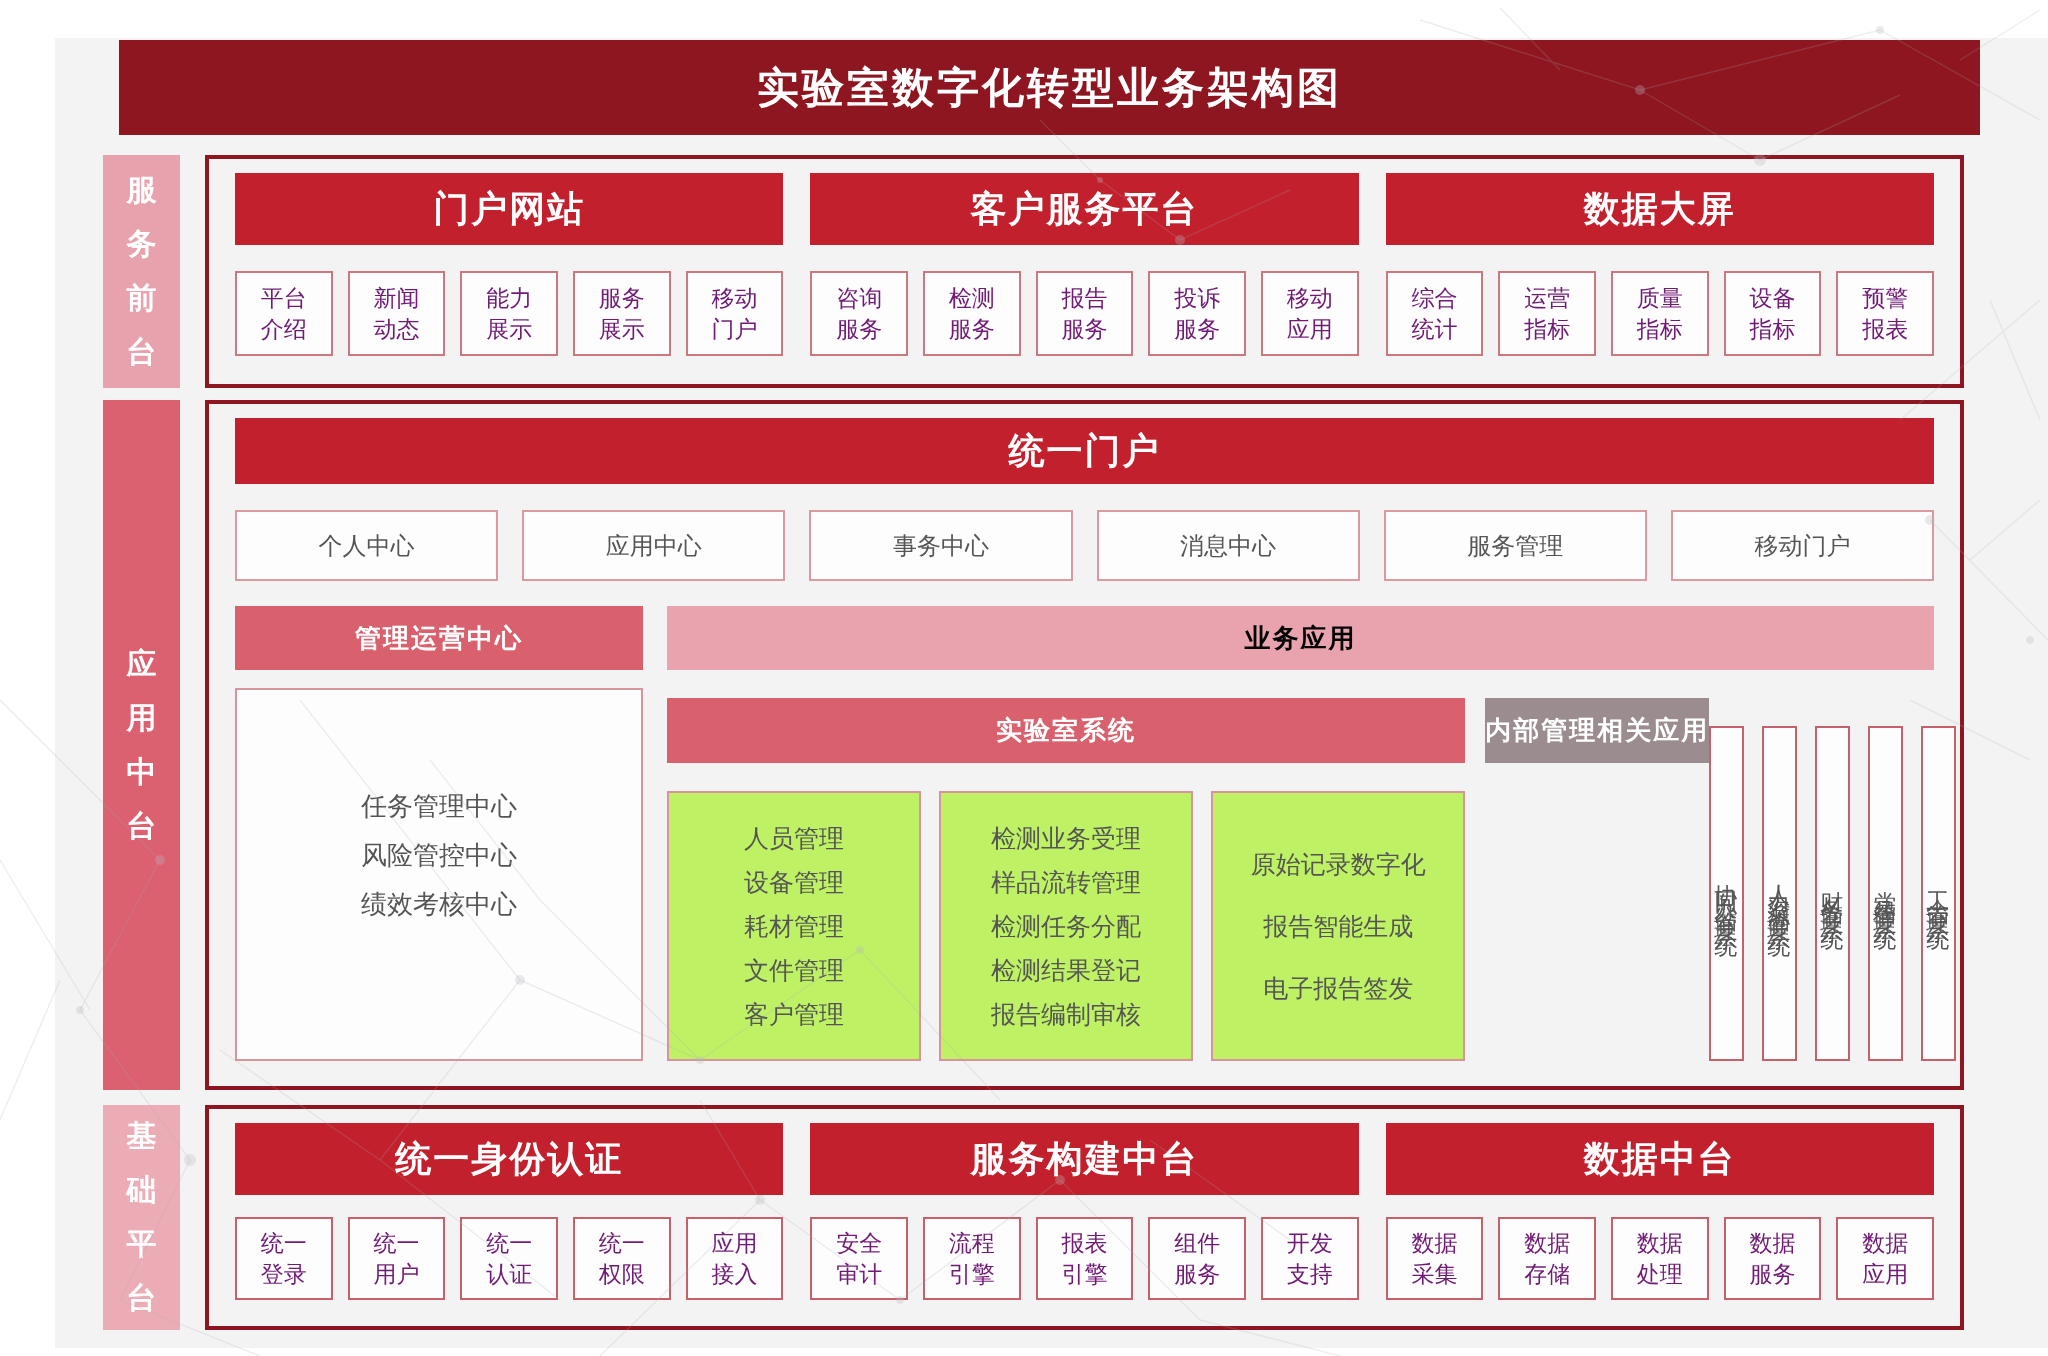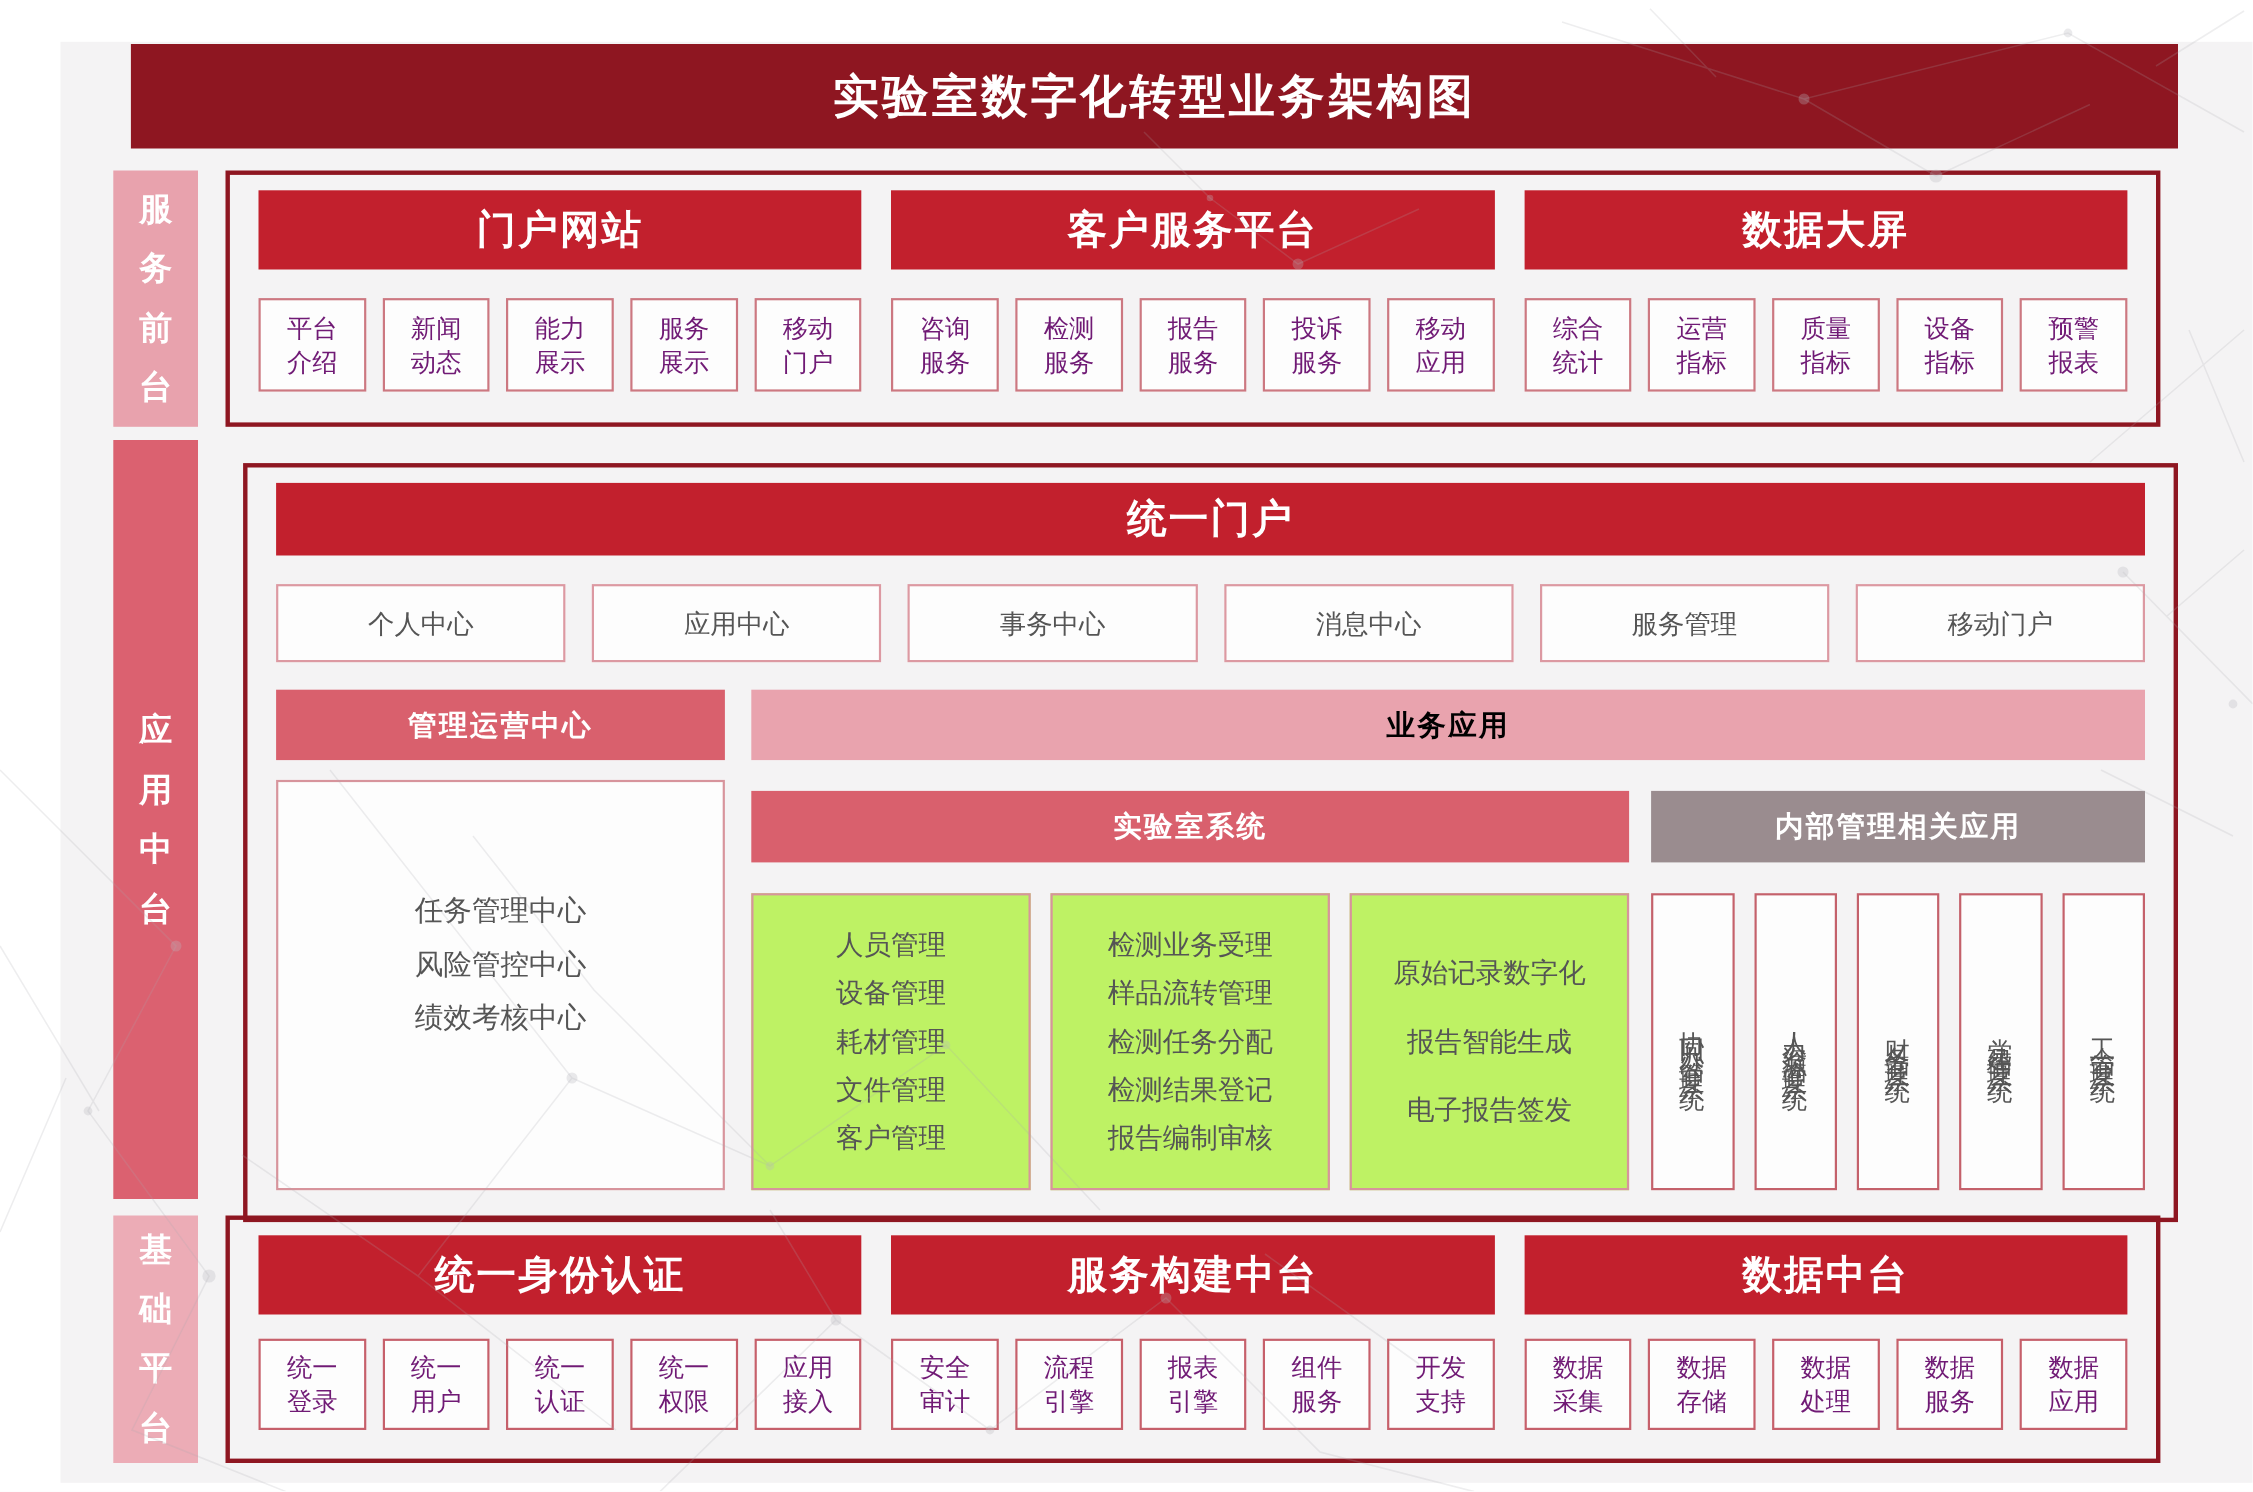--- a/index.html
+++ b/index.html
@@ -22,21 +22,21 @@
     display:flex; flex-direction:column; justify-content:center; align-items:center;
     color:#ffffff; font-weight:bold; font-size:30px;
   }
   .label-char { height:54px; display:flex; align-items:center; }
   .front-label  { top:155px; height:233px; background:#e8a2ad; }
   .middle-label { top:400px; height:690px; background:#db6170; }
   .base-label   { top:1105px; height:225px; background:#ecacb6; }
 
   .section { position:absolute; left:205px; width:1759px; border:4px solid #8e1621; z-index:10; }
   .front-section { top:155px; height:233px; padding:14px 26px 28px 26px; }
-  .middle-section { top:421px; height:690px; padding:14px 26px 25px 26px;margin-left:16px; }
+  .middle-section { top:400px; height:690px; padding:14px 26px 25px 26px; }
   .base-section { top:1105px; height:225px; padding:14px 26px 26px 26px; }
 
   .hgroups { display:flex; gap:27px; height:100%; }
   .hgroup { flex:1; display:flex; flex-direction:column; }
 
   .red-header {
     background:#c2202d; color:#ffffff; font-weight:bold; font-size:36px;
     display:flex; align-items:center; justify-content:center; letter-spacing:2px;
     height:73px; flex:0 0 auto;
   }
@@ -80,21 +80,21 @@
   .lab-group { flex:0 0 63%; display:flex; flex-direction:column; }
   .lab-group .rose-header { height:65px; }
   .lab-boxes { display:flex; gap:18px; margin-top:28px; flex:1; }
   .lab-box {
     flex:1; background:#bef264; border:2px solid #d7949c;
     display:flex; flex-direction:column; align-items:center; justify-content:center;
   }
   .lab-line { font-size:25px; color:#555555; line-height:44px; }
   .lab-box.sparse .lab-line { line-height:62px; }
 
-  .internal-group { flex:1; display:flex; flex-direction:column; }
+  .internal-group { flex:1; display:flex; flex-direction:row; }
   .gray-header {
     background:#9a8c8f; color:#ffffff; font-weight:bold; font-size:26px;
     display:flex; align-items:center; justify-content:center; letter-spacing:2px;
     height:65px; flex:0 0 auto;
   }
   .vboxes { display:flex; gap:18px; margin-top:28px; flex:1; }
   .vbox {
     flex:1; background:#fdfdfd; border:2px solid #c4616b;
     display:flex; align-items:center; justify-content:center;
   }

